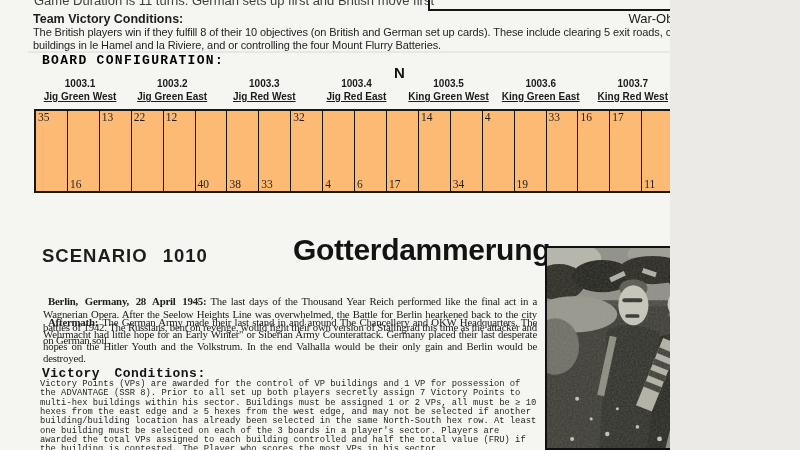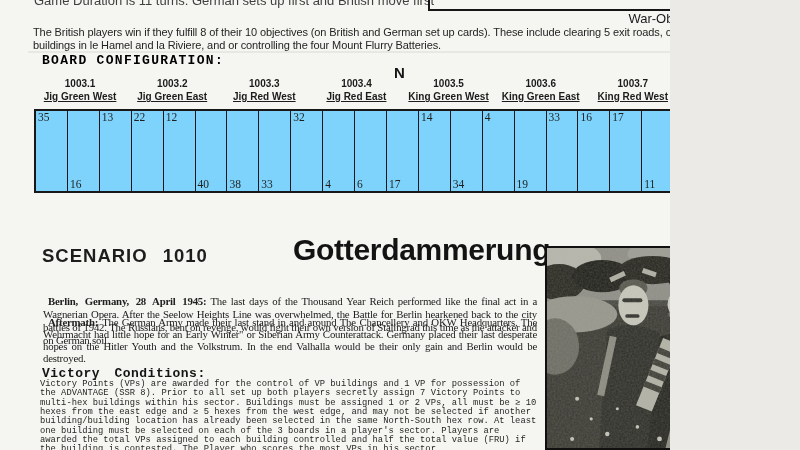--- a/index.html
+++ b/index.html
@@ -20,21 +20,21 @@
 
   
   .bc-heading{position:absolute;top:53px;left:42px;font-family:"Liberation Mono",monospace;
               font-weight:bold;font-size:13px;letter-spacing:1.3px;color:#000000;text-align:right;}
   .compass-n{position:absolute;top:64px;left:394px;font-size:15px;font-weight:bold;color:#141414;}
   .board-groups{position:absolute;top:78px;left:34px;width:737px;display:flex;}
   .bgroup{flex:1;text-align:center;}
   .bnum{font-size:10px;font-weight:bold;line-height:12px;color:#1b1b1b;}
   .bname{font-size:10px;font-weight:bold;line-height:13px;text-decoration:underline;color:#1b1b1b;}
   .board-cells{position:absolute;top:109px;left:34px;width:737px;height:84px;display:flex;
-               border:2px solid #181818;box-sizing:border-box;background:#7dd3fc;}
+               border:2px solid #181818;box-sizing:border-box;background:#fdba74;}
   .bcell{flex:1;position:relative;border-right:1.8px solid #181818;}
   .bcell:last-child{border-right:none;}
   .cv{position:absolute;left:2px;font-family:"Liberation Serif",serif;font-size:11.5px;color:#1f1f1f;}
   .cv.top{top:0;}
   .cv.bottom{bottom:1px;}
 
   
   .scenario-label{position:absolute;top:245px;left:42px;font-size:18.5px;font-weight:bold;letter-spacing:1px;white-space:nowrap;}
   .scenario-label .num{margin-left:15px;margin-top:24px;}
   .scenario-title{position:absolute;top:233px;left:293px;font-size:30px;font-weight:bold;letter-spacing:-.3px;white-space:nowrap;color:#131313;}
@@ -60,20 +60,21 @@
 <body>
 
 <div class="page">
 
   <div class="clipped-line">Game Duration is 11 turns. German sets up first and British move first</div>
 
   <div class="top-box"></div>
 
   <div class="publisher">War-Oboe Publishing©1996</div>
 
+  <div class="tvc-heading">Team Victory Conditions:</div>
   <div class="tvc-body">The British players win if they fulfill 8 of their 10 objectives (on British and German set up cards).  These include clearing 5 exit roads, controlling buildings in le Hamel and la Riviere, and or controlling the four Mount Flurry Batteries.</div>
   <div class="smudge"></div>
 
   <div class="bc-heading">BOARD CONFIGURATION:</div>
   <div class="compass-n">N</div>
   <div class="board-groups" id="board-groups">
       <div class="bgroup">
         <div class="bnum">1003.1</div>
         <div class="bname">Jig Green West</div>
       </div>

